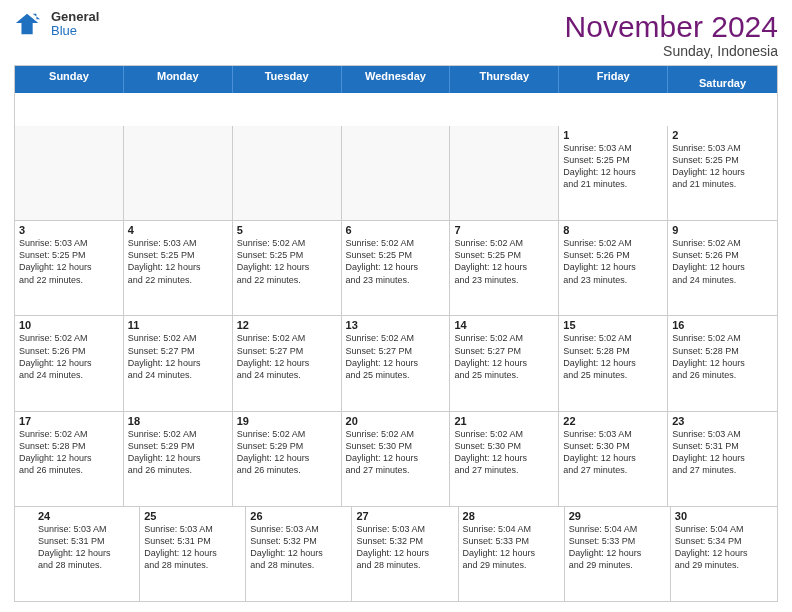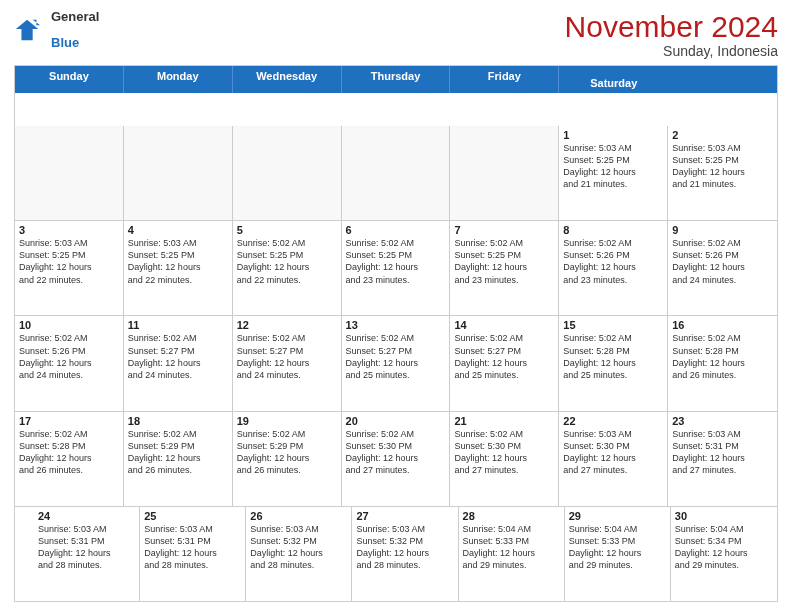--- a/index.html
+++ b/index.html
@@ -33,35 +33,34 @@
       flex-direction: column;
       line-height: 1.1;
     }
     .logo-general {
       font-size: 13px;
       font-weight: bold;
       color: #333;
     }
     .logo-blue {
       font-size: 13px;
-      font-weight: bold;
+      font-weight: normal;
       color: #2070c0;
-      margin-top: 12px;
     }
     .logo-icon {
       width: 28px;
       height: 28px;
     }
     .title-block {
       text-align: right;
     }
     .title-month {
       font-size: 30px;
       font-weight: 300;
-      color: #b91c1c;
+      color: #701a75;
       line-height: 1.1;
     }
     .title-location {
       font-size: 14px;
       color: #444;
       font-weight: normal;
     }
     .calendar {
       flex: 1;
       display: flex;
@@ -137,20 +136,21 @@
     <div class="title-block">
       <div class="title-month">November 2024</div>
       <div class="title-location">Sunday, Indonesia</div>
     </div>
   </div>
 
   <div class="calendar">
     <div class="cal-header-row">
     <div class="cal-header-cell">Sunday</div>
         <div class="cal-header-cell">Monday</div>
+        <div class="cal-header-cell">Tuesday</div>
         <div class="cal-header-cell">Wednesday</div>
         <div class="cal-header-cell">Thursday</div>
         <div class="cal-header-cell">Friday</div>
         <div class="cal-header-cell">Saturday</div>
       </div>
     <div class="cal-body">
     <div class="cal-week">
           <div class="cal-cell empty"></div>
           <div class="cal-cell empty"></div>
           <div class="cal-cell empty"></div>

